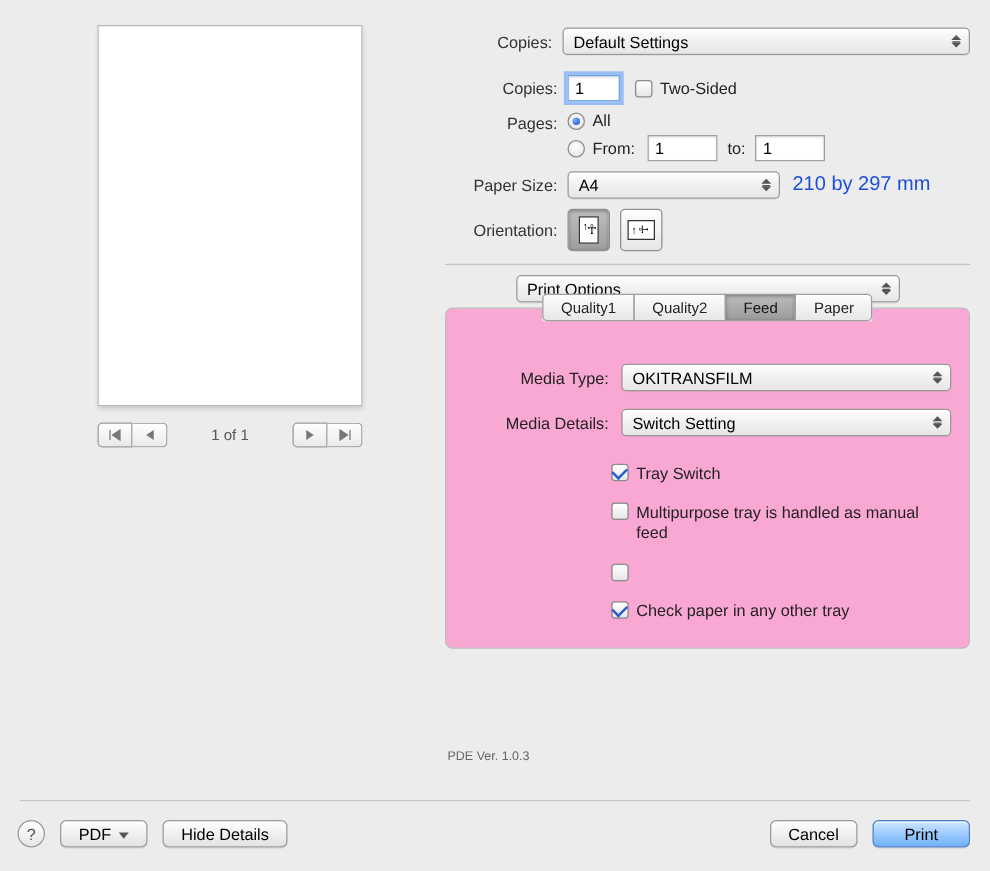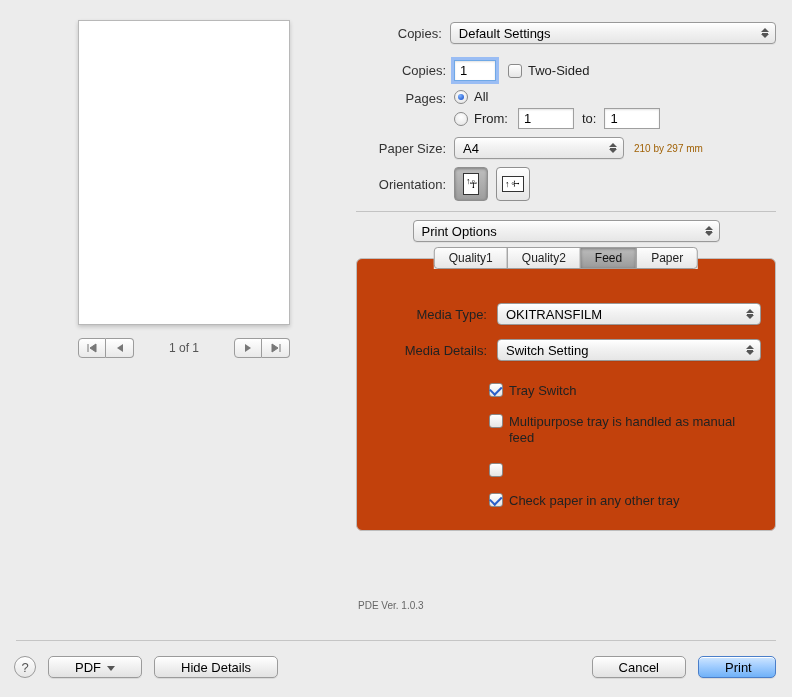--- a/index.html
+++ b/index.html
@@ -90,21 +90,21 @@
   }
   .radio.checked::after {
     content: ""; width: 6px; height: 6px; border-radius: 50%;
     background: radial-gradient(circle at 35% 30%, #7fb3ff, #1149c4);
   }
   .btn {
     background: linear-gradient(#ffffff, #f3f3f3 40%, #e2e2e2);
     border: 1px solid #9b9b9b;
     border-radius: 5px;
     height: 22px;
-    padding: 0 26px;
+    padding: 0 14px;
     font-size: 13px;
     box-shadow: inset 0 1px 0 #fff, 0 1px 0 rgba(0,0,0,0.08);
     cursor: default;
   }
   .btn.default {
     background: linear-gradient(#cfe6ff, #a7d0ff 40%, #6fb1f8);
     border: 1px solid #4a7ec9;
     color: #000;
   }
   .seg-group { display: inline-flex; }
@@ -158,24 +158,24 @@
     position: absolute; left: 50%; top: 50%; transform: translate(-20%,-50%);
     font-size: 11px; color: #000;
   }
   .orient-page .arrow {
     position: absolute; left: 2px; top: 2px; font-size: 9px; color: #000;
   }
   .orient-page.landscape .fig { transform: translate(-20%,-55%) rotate(0deg); font-size: 10px; }
 
   .options-panel {
     border: 1px solid #bdbdbd; border-radius: 6px;
-    background: #c2410c;
+    background: #f9a8d4;
     padding: 44px 14px 22px 14px;
     position: relative;
-    margin-top: 16px;
+    margin-top: 4px;
   }
   .tabs {
     position: absolute; top: -1px; left: 50%; transform: translate(-50%, -50%);
     display: flex; background: #ececec;
   }
   .tab {
     height: 22px;
     padding: 0 14px;
     border: 1px solid #9f9f9f;
     background: linear-gradient(#fdfdfd,#e7e7e7);
@@ -288,21 +288,21 @@
   </div>
 
   <div class="row">
     <div class="label">Paper Size:</div>
     <div class="select-wrap" style="width:170px">
       <button class="select" style="width:100%">
         <span>A4</span>
       </button>
       <div class="select-arrows"></div>
     </div>
-    <span style="margin-left:10px;font-size:10px;color:#a16207">210 by 297 mm</span>
+    <span style="margin-left:10px;font-size:16px;color:#1d4ed8">210 by 297 mm</span>
   </div>
 
   <div class="row" style="margin-bottom:4px">
     <div class="label">Orientation:</div>
     <div class="orient-btn selected">
       <div class="orient-page">
         <span class="arrow">↑</span>
         <span class="fig">☥</span>
       </div>
     </div>

